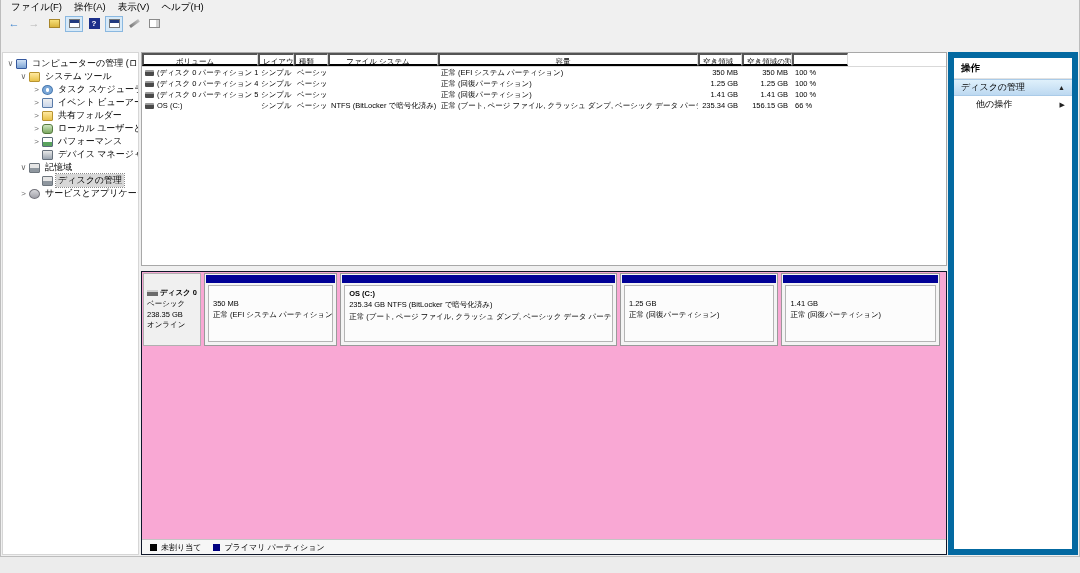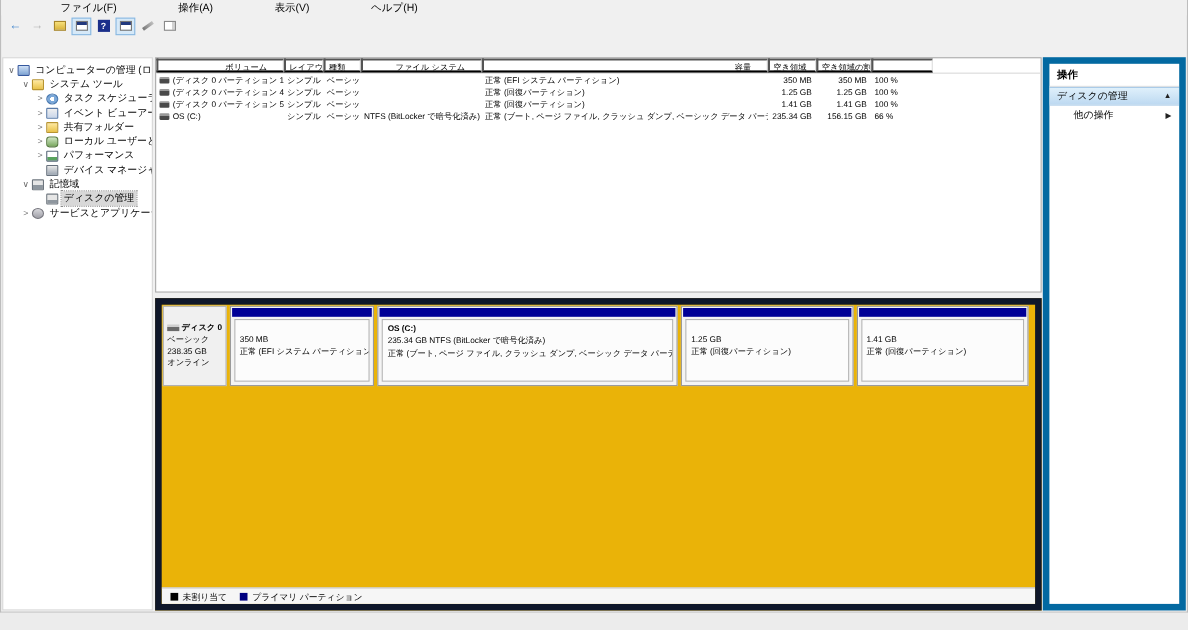--- a/index.html
+++ b/index.html
@@ -20,21 +20,21 @@
   .app-icon {
     width:11px; height:9px; border:1px solid #4a6fa5; background:linear-gradient(#dcebfa,#9cc0e8);
     display:inline-block; margin-right:5px; box-shadow:0 2px 0 -1px #8a8a8a;
   }
   .title-text { font-size:9.5px; }
   .win-controls { margin-left:auto; display:flex; }
   .win-btn { width:30px; height:17px; display:flex; align-items:center; justify-content:center;
     font-size:10px; color:#333; background:transparent; border:none; font-family:inherit; }
   
   .menubar { height:14px; display:flex; align-items:center; padding-left:4px; background:#f0f0f0; }
-  .menu-item { font-size:9.5px; padding:0 6px; background:transparent; border:none; font-family:inherit;margin-left:44px; }
+  .menu-item { font-size:9.5px; padding:0 6px; background:transparent; border:none; font-family:inherit; }
   
   .toolbar { height:19px; display:flex; align-items:center; padding-left:4px; gap:2px; }
   .tbtn { width:18px; height:16px; display:flex; align-items:center; justify-content:center;
     background:transparent; border:1px solid transparent; font-family:inherit; }
   .tbtn.pressed { background:#d6e9f8; border:1px solid #8ab8e0; }
   .tbtn.disabled { opacity:.9; }
   .tglyph { font-size:11px; line-height:1; }
   .tglyph.back-icon { color:#3b82cc; font-weight:bold; }
   .tglyph.forward-icon { color:#aeaeae; font-weight:bold; }
   .tglyph.export-icon { width:11px; height:9px; background:linear-gradient(#f7e07a,#d9b33c); border:1px solid #a8862a; }
@@ -62,28 +62,28 @@
   .services-icon { background:linear-gradient(#d8d8dc,#a0a0a8); border:1px solid #74747c; border-radius:50%; }
   .tree-label { padding:0 2px; }
   .tree-item.selected .tree-label { background:#d8d8d8; outline:1px dotted #8a8a8a; }
   
   .center { position:absolute; left:140px; top:52px; right:132px; bottom:1px; }
   .volumes-pane { position:absolute; top:0; left:0; right:0; height:214px;
     background:#fff; border:1px solid #a8a8a8; overflow:hidden; }
   .vgrid { display:grid; grid-template-columns:116px 36px 34px 110px 260px 44px 50px 56px 1fr; }
   .vheader { height:14px; border-bottom:1px solid #d9d9d9; }
   .vheader .hcell { font-size:7.5px; padding:2px 14px 0 3px; border-right:1px solid #dcdcdc;
-    white-space:nowrap; overflow:hidden; background:#fff; text-align:right; font-family:inherit;text-decoration:underline; }
+    white-space:nowrap; overflow:hidden; background:#fff; text-align:center; font-family:inherit;text-decoration:underline; }
   .vrow { height:11px; align-items:center; background:transparent; border:none; width:100%; font-family:inherit; }
   .vcell { font-size:7.5px; white-space:nowrap; overflow:hidden; padding-left:3px; text-align:left; }
   .vcell.num { text-align:right; padding-right:4px; }
   .name-cell { display:flex; align-items:center; gap:3px; }
   .volume-icon { width:9px; height:6px; flex:0 0 9px; background:linear-gradient(#9a9a9a 0 2px,#4a4a4a 2px); border-radius:1px; }
   .lower-pane { position:absolute; top:219px; left:0; right:0; bottom:0;
-    background:#eab308; border:6px solid #0f172a; overflow:hidden; }
+    background:#f9a8d4; border:1px solid #0f172a; overflow:hidden; }
   
   .disk-row { position:absolute; top:1px; left:1px; right:6px; height:73px; display:flex; gap:3px; }
   .disk-header-box { flex:0 0 58px; background:#f0f0f0; border:1px solid #b0b0b0;
     padding:3px 3px; font-size:7.5px; line-height:1.45; white-space:nowrap; overflow:hidden;
     text-align:left; font-family:inherit; }
   .disk-title { font-weight:bold; display:flex; align-items:center; gap:2px; }
   .disk-icon { width:12px; height:6px; background:linear-gradient(#cfcfcf 0 2px,#6a6a6a 2px); display:inline-block; }
   .partitions { flex:1; display:flex; gap:3px; }
   .partition { border:1px solid #9a9a9a; background:#f4f4f4; display:flex; flex-direction:column;
     font-family:inherit; text-align:left; padding:0; }

